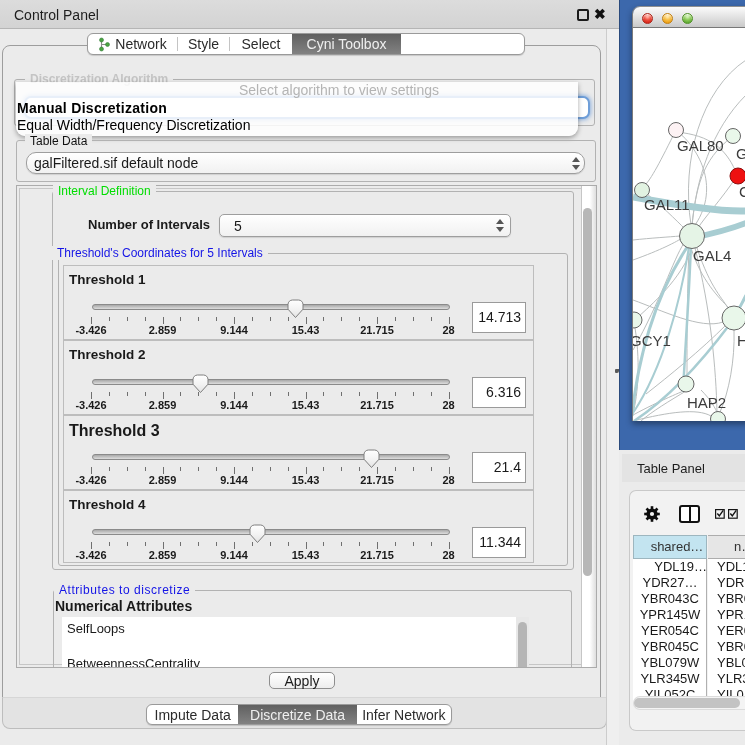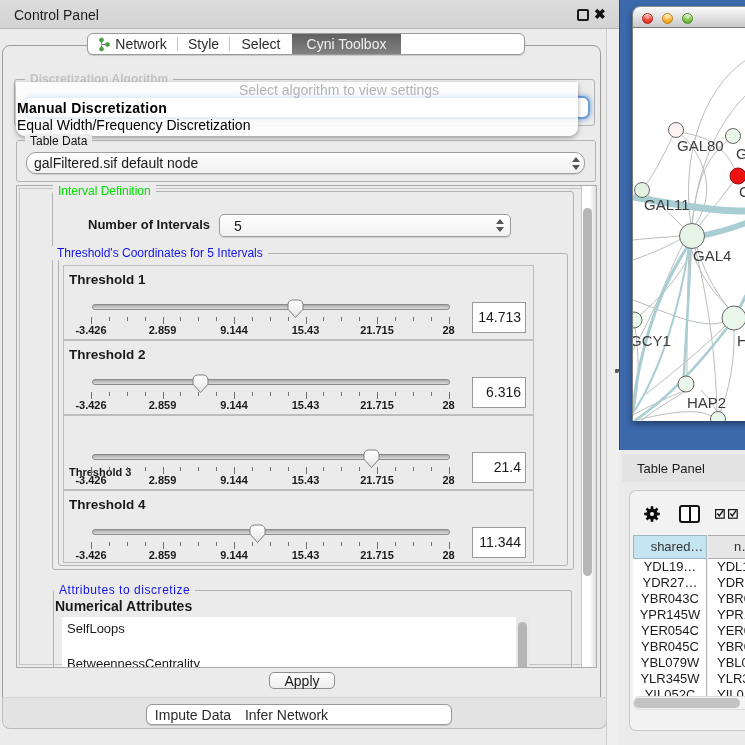--- a/index.html
+++ b/index.html
@@ -159,21 +159,21 @@
           <linearGradient id="tg1" x1="0" y1="0" x2="0" y2="1">
             <stop offset="0" stop-color="#ffffff"></stop>
             <stop offset=".55" stop-color="#f2f2f2"></stop>
             <stop offset="1" stop-color="#e3e3e3"></stop>
           </linearGradient>
         </defs>
       </svg>
       <div class="abs" style="left:408px;top:36px;width:54px;height:31px;background:#fff;border:1px solid #9a9a9a;text-align:right;line-height:29px;padding-right:4px;">6.316</div>
     </div>
     <div class="abs" style="left:63px;top:415px;width:471px;height:75px;border:1px solid #bdbdbd;">
-      <div class="abs bold" style="left:5px;top:6px;font-size:11px;margin-top:44px;">Threshold 3</div>
+      <div class="abs bold" style="left:5px;top:6px;font-size:16px;">Threshold 3</div>
       <div class="abs" style="left:28px;top:38px;width:358px;height:6px;background:linear-gradient(#a8a8a8,#dddddd);border:1px solid #8a8a8a;border-radius:3px;"></div>
       <div class="abs" style="left:27.0px;top:51px;width:1px;height:7px;background:#6f6f6f;"></div>
       <div class="abs" style="left:44.9px;top:51px;width:1px;height:4px;background:#6f6f6f;"></div>
       <div class="abs" style="left:62.8px;top:51px;width:1px;height:4px;background:#6f6f6f;"></div>
       <div class="abs" style="left:80.6px;top:51px;width:1px;height:4px;background:#6f6f6f;"></div>
       <div class="abs" style="left:98.5px;top:51px;width:1px;height:7px;background:#6f6f6f;"></div>
       <div class="abs" style="left:116.4px;top:51px;width:1px;height:4px;background:#6f6f6f;"></div>
       <div class="abs" style="left:134.3px;top:51px;width:1px;height:4px;background:#6f6f6f;"></div>
       <div class="abs" style="left:152.1px;top:51px;width:1px;height:4px;background:#6f6f6f;"></div>
       <div class="abs" style="left:170.0px;top:51px;width:1px;height:7px;background:#6f6f6f;"></div>
@@ -259,20 +259,21 @@
 <div style="position:absolute;left:5px;top:21px;font-size:13px;margin-top:48px;">TopologicalCoefficient</div>
 <div style="position:absolute;left:5px;top:39px;font-size:13px;">BetweennessCentrality</div>
 </div>
 <div class="abs" style="left:516px;top:617px;width:13px;height:50px;background:#e8e8e8;"></div>
 <div class="abs" style="left:518px;top:622px;width:9px;height:45px;background:#b5b5b5;border-radius:5px 5px 0 0;"></div>
 
 <div class="abs" style="left:269px;top:672px;width:66px;height:17px;background:linear-gradient(#ffffff,#ededed);border:1px solid #8e8e8e;border-radius:5px;text-align:center;line-height:16px;">Apply</div>
 
 <div class="tabgrp" style="left:146px;top:704px;width:306px;height:21px;">
   <div class="tab" style="width:92px;">Impute Data</div>
+  <div class="tab sel" style="width:119px;">Discretize Data</div>
   <div class="tab" style="width:95px;">Infer Network</div>
 </div>
 
 <div class="abs" style="left:606px;top:29px;width:13px;height:716px;background:#efefef;border-left:1px solid #cccccc;"></div>
 <div class="abs" style="left:615px;top:369px;width:4px;height:4px;background:#5a5a5a;border-radius:1px 0 2px 1px;"></div>
 
 <div class="abs" style="left:619px;top:0;width:126px;height:450px;background:#3c68ac;border-left:1px solid #2a4a7c;"></div>
 <div class="abs" style="left:632px;top:6px;width:131px;height:415px;border-radius:8px 0 0 0;overflow:hidden;border-left:1px solid #7c7c7c;border-top:1px solid #909090;box-shadow:0 3px 6px rgba(0,0,0,.4);">
   <div style="height:21px;background:linear-gradient(#fbfbfb,#c9c9c9);border-bottom:1px solid #787878;position:relative;">
     <div style="position:absolute;left:9px;top:6px;width:11px;height:11px;border-radius:50%;background:radial-gradient(circle at 50% 25%,#ffb3a8 8%,#ee4f3f 45%,#d92619 80%);border:1px solid #a8251a;box-shadow:inset 0 1px 1px rgba(255,255,255,.8);"></div>
@@ -365,21 +366,21 @@
   <path d="M2.3 4.5 l2 2.3 L8.2 1.3" fill="none" stroke="#151515" stroke-width="1.4"></path>
   <rect x="13.6" y="0.6" width="8.6" height="8.6" fill="none" stroke="#151515" stroke-width="1.2"></rect>
   <path d="M15.3 4.5 l2 2.3 L21.2 1.3" fill="none" stroke="#151515" stroke-width="1.4"></path>
 </svg>
 
 <div class="abs" style="left:633px;top:535px;width:74px;height:24px;background:#c3e4f0;border:1px solid #9db6bf;text-align:center;line-height:22px;color:#333;font-size:13px;padding-left:14px;">shared…</div>
 <div class="abs" style="left:708px;top:535px;width:37px;height:24px;background:#e6e6e6;border-top:1px solid #adadad;border-bottom:1px solid #adadad;color:#333;padding-left:26px;line-height:22px;font-size:13px;">n…</div>
 <div class="abs" style="left:633px;top:559px;width:74px;height:145px;background:#fff;border-right:1px solid #b0b0b0;"></div>
 <div class="abs" style="left:708px;top:559px;width:37px;height:145px;background:#fff;"></div>
 <div id="tablerows">
-    <div class="abs" style="left:633px;top:559px;width:74px;text-align:center;line-height:16px;font-size:13px;">YDL19…</div>
+    <div class="abs" style="left:633px;top:559px;width:74px;text-align:right;line-height:16px;font-size:13px;">YDL19…</div>
     <div class="abs" style="left:717px;top:559px;line-height:16px;font-size:13px;">YDL1</div>
     <div class="abs" style="left:633px;top:575px;width:74px;text-align:center;line-height:16px;font-size:13px;">YDR27…</div>
     <div class="abs" style="left:717px;top:575px;line-height:16px;font-size:13px;">YDR2</div>
     <div class="abs" style="left:633px;top:591px;width:74px;text-align:center;line-height:16px;font-size:13px;">YBR043C</div>
     <div class="abs" style="left:717px;top:591px;line-height:16px;font-size:13px;">YBR0</div>
     <div class="abs" style="left:633px;top:607px;width:74px;text-align:center;line-height:16px;font-size:13px;">YPR145W</div>
     <div class="abs" style="left:717px;top:607px;line-height:16px;font-size:13px;">YPR1</div>
     <div class="abs" style="left:633px;top:623px;width:74px;text-align:center;line-height:16px;font-size:13px;">YER054C</div>
     <div class="abs" style="left:717px;top:623px;line-height:16px;font-size:13px;">YER0</div>
     <div class="abs" style="left:633px;top:639px;width:74px;text-align:center;line-height:16px;font-size:13px;">YBR045C</div>

